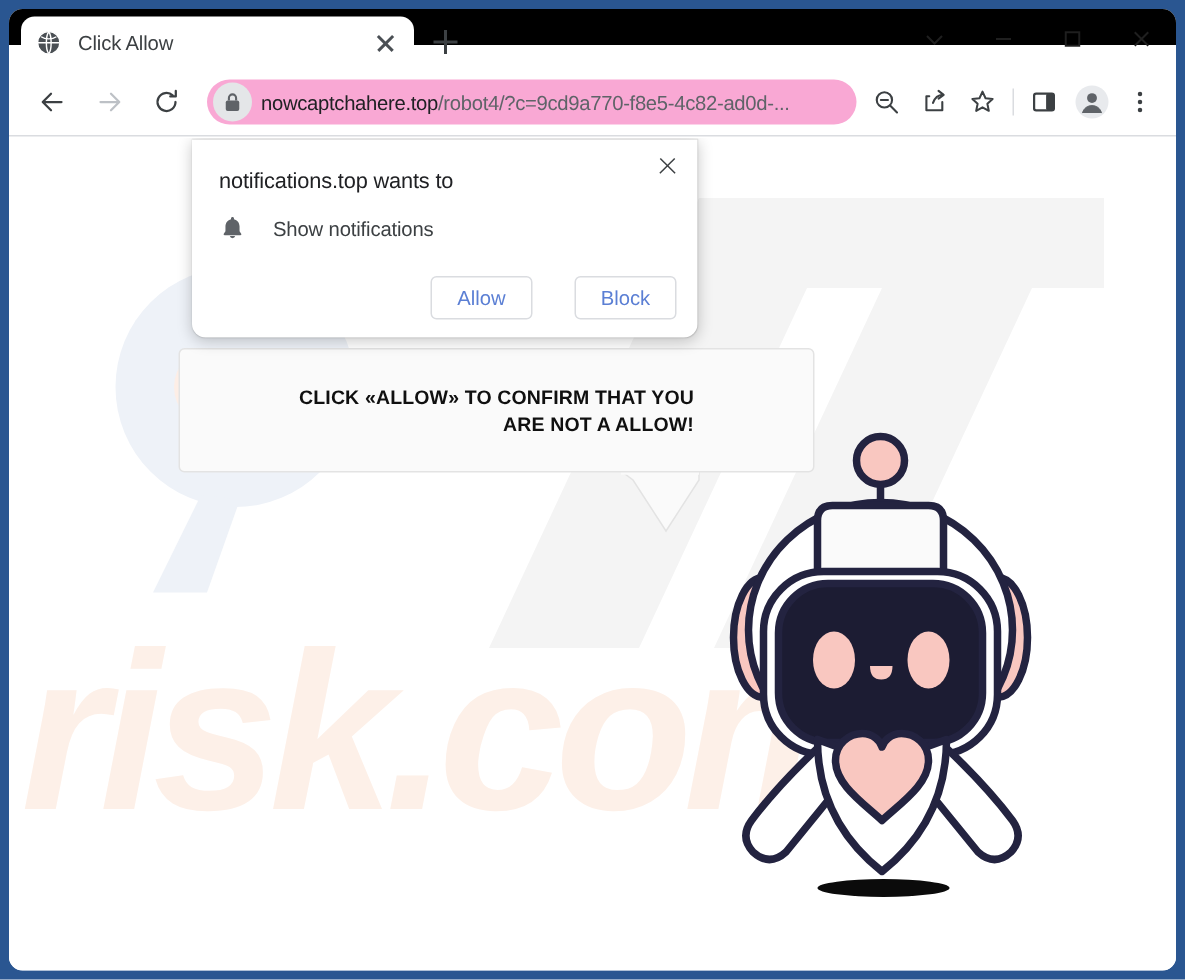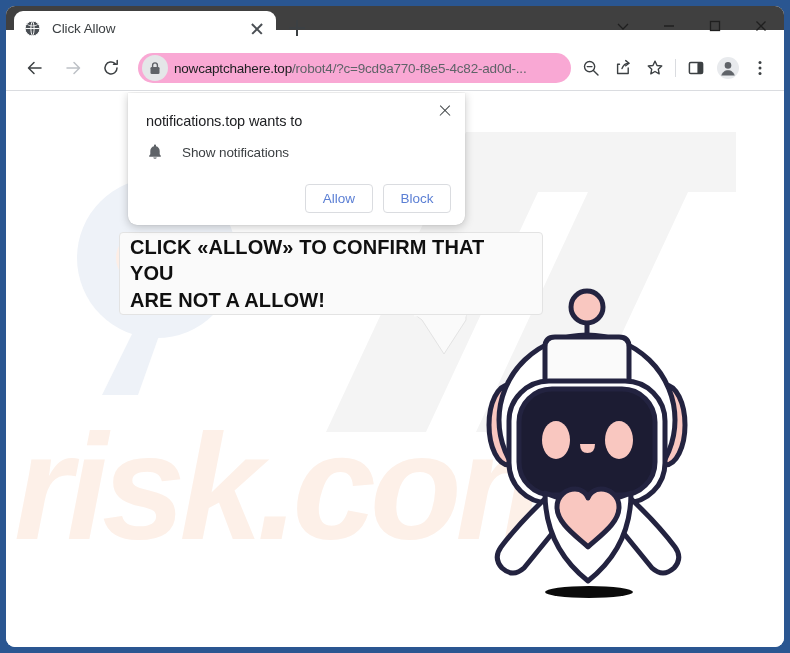--- a/index.html
+++ b/index.html
@@ -32,21 +32,21 @@
     overflow: hidden;
     background: #ffffff;
   }
 
   
   .tabstrip {
     position: absolute;
     left: 0; top: 0;
     width: 778px;
     height: 24px;
-    background: #404040;
+    background: #000000;
   }
   .tab {
     position: absolute;
     left: 8px;
     top: 5px;
     width: 262px;
     height: 35px;
     background: #ffffff;
     border-radius: 9px 9px 0 0;
     display: flex;
@@ -294,21 +294,21 @@
     margin-left: 18px;
     font-size: 13.5px;
     color: #3c4043;
     letter-spacing: -0.1px;
   }
   .perm-actions {
     position: absolute;
     right: 14px;
     bottom: 12px;
     display: flex;
-    gap: 10px;
+    gap: 28px;
   }
   .perm-btn {
     min-width: 68px;
     height: 29px;
     border: 1px solid #dadce0;
     border-radius: 4px;
     background: #ffffff;
     color: #5b7fd4;
     font-size: 13.5px;
     font-family: "Liberation Sans", sans-serif;
@@ -329,24 +329,24 @@
     background: #fafafa;
     border: 1px solid #e3e3e3;
     border-radius: 4px;
     display: flex;
     align-items: center;
     justify-content: center;
     z-index: 20;
     box-sizing: border-box;
   }
   .bubble-text {
-    font-size: 20px;
+    font-size: 13px;
     font-weight: 700;
     color: #101010;
-    text-align: left;
+    text-align: right;
     line-height: 1.32;
     letter-spacing: 0.1px;
     padding: 0 10px;
   }
   .bubble-tail {
     position: absolute;
     left: 408px;
     top: 222px;
     width: 56px;
     height: 42px;

